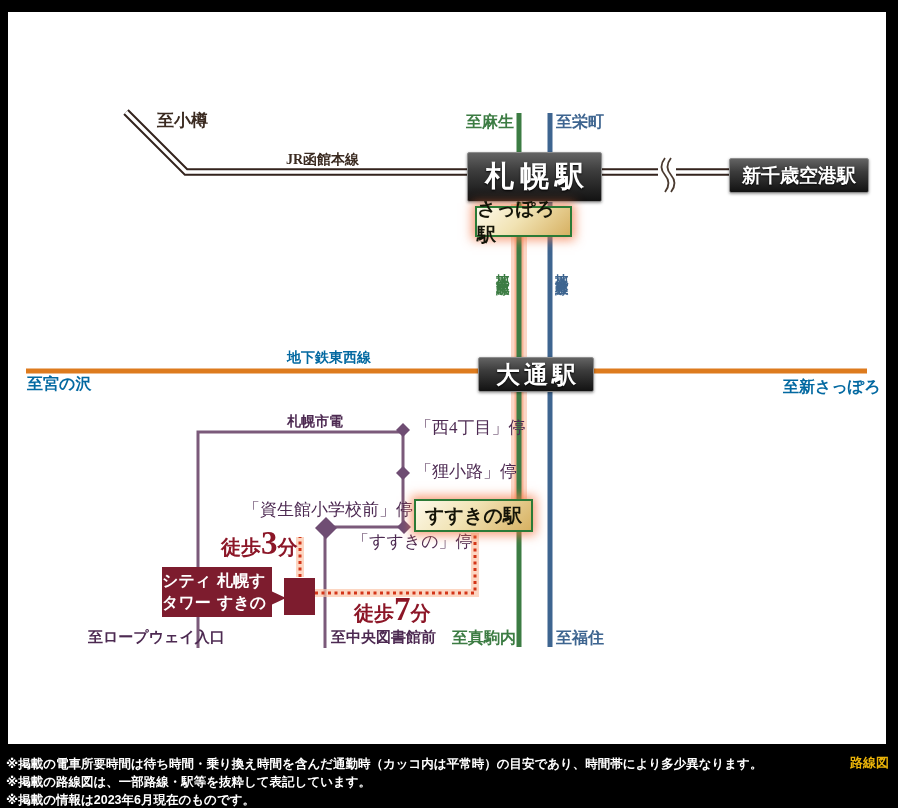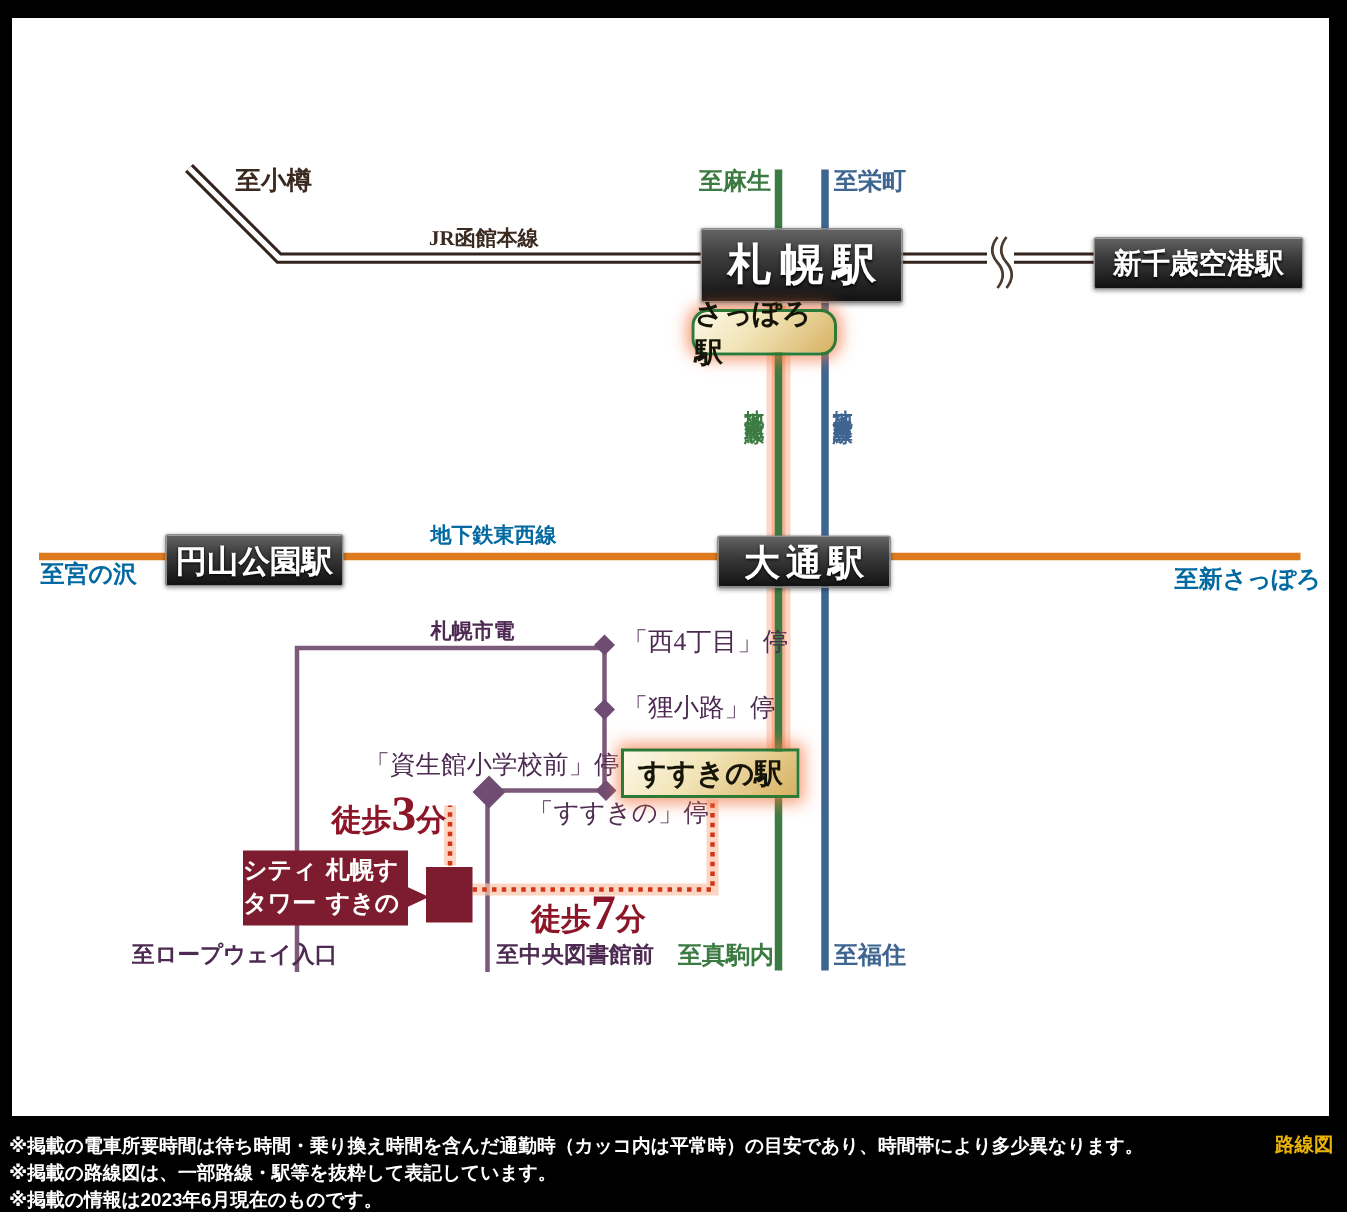--- a/index.html
+++ b/index.html
@@ -72,29 +72,28 @@
     <path d="M315,593 H475 V533" stroke="#fbc4a8" stroke-opacity="0.7" stroke-width="8" fill="none"></path>
     <path d="M300,577 V537" stroke="#d33518" stroke-width="3" stroke-dasharray="3 3.5" fill="none"></path>
     <path d="M315,593 H475 V533" stroke="#d33518" stroke-width="3" stroke-dasharray="3 3.5" fill="none"></path>
   </svg>
 
   <div class="lbl bold c-jr" style="left:157px;top:112px;font-size:17px;">至小樽</div>
   <div class="lbl bold c-jr" style="left:286px;top:152px;font-size:14px;">JR函館本線</div>
   <div class="st-black" style="left:467px;top:152px;width:133px;height:48px;font-size:29px;letter-spacing:6px;text-indent:6px;">札幌駅</div>
   <div class="st-black" style="left:729px;top:158px;width:138px;height:33px;font-size:19px;">新千歳空港駅</div>
 
-  <div class="st-gold" style="left:461px;top:206px;width:93px;height:27px;font-size:19px;border-radius:11px;">さっぽろ駅</div>
+  <div class="st-gold" style="left:475px;top:206px;width:93px;height:27px;font-size:19px;">さっぽろ駅</div>
 
   <div class="lbl bold c-green" style="left:466px;top:113px;font-size:16px;">至麻生</div>
   <div class="lbl bold c-blue" style="left:556px;top:113px;font-size:16px;">至栄町</div>
   <div class="lbl vtext c-green" style="left:495px;top:263px;">地下鉄南北線</div>
   <div class="lbl vtext c-blue" style="left:554px;top:263px;">地下鉄東豊線</div>
 
   <div class="lbl bold c-orange" style="left:287px;top:350px;font-size:14px;">地下鉄東西線</div>
-  <div class="st-black" style="left:110px;top:356px;width:117px;height:33px;font-size:21px;">円山公園駅</div>
   <div class="st-black" style="left:478px;top:357px;width:114px;height:33px;font-size:24px;letter-spacing:4px;text-indent:4px;">大通駅</div>
   <div class="lbl bold c-orange" style="left:27px;top:375px;font-size:16px;">至宮の沢</div>
   <div class="lbl bold c-orange" style="left:783px;top:378px;font-size:16px;">至新さっぽろ</div>
 
   <div class="lbl bold c-shiden" style="left:287px;top:394px;font-size:14px;margin-top:20px;">札幌市電</div>
   <div class="lbl c-shiden" style="left:415px;top:419px;font-size:17px;">「西4丁目」停</div>
   <div class="lbl c-shiden" style="left:415px;top:463px;font-size:17px;">「狸小路」停</div>
   <div class="lbl c-shiden" style="left:243px;top:501px;font-size:17px;">「資生館小学校前」停</div>
   <div class="lbl c-shiden" style="left:352px;top:533px;font-size:17px;">「すすきの」停</div>
 

